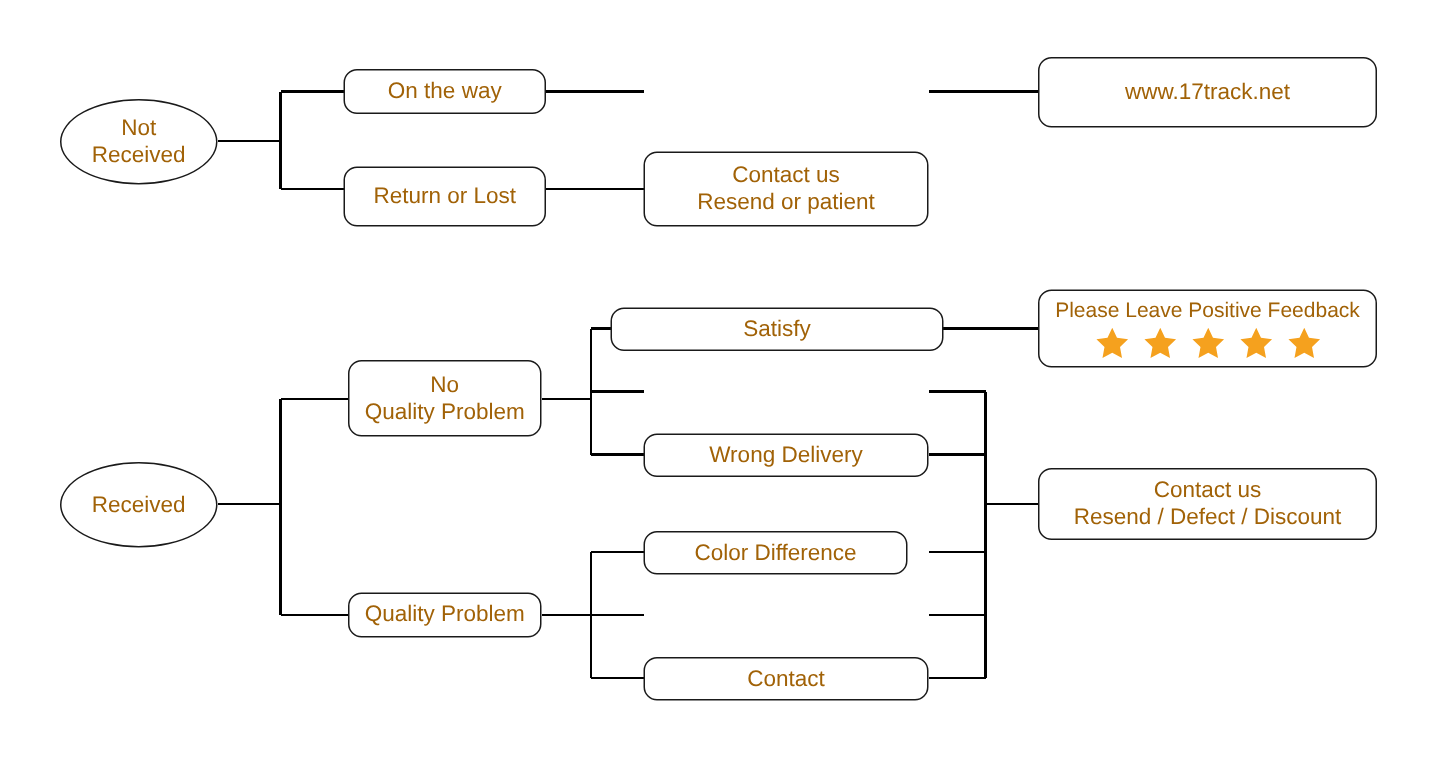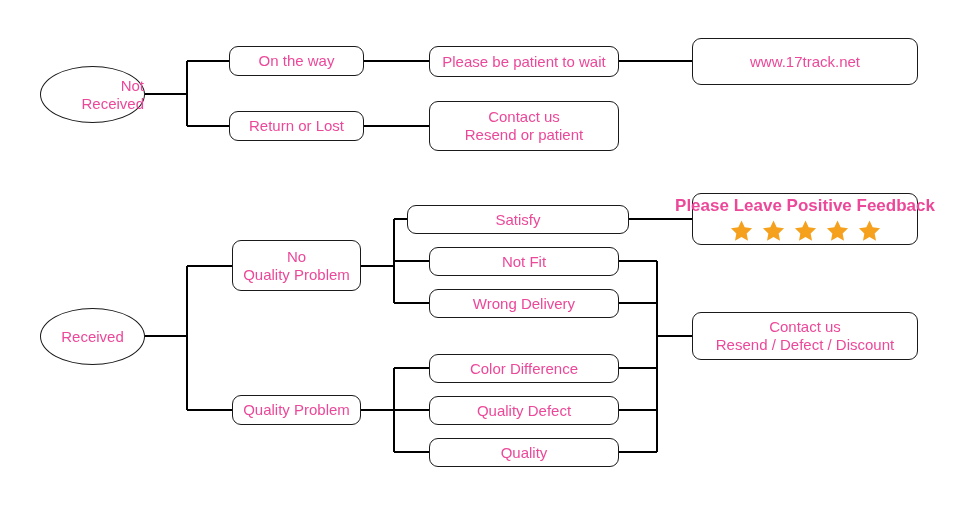--- a/index.html
+++ b/index.html
@@ -39,35 +39,35 @@
   .node {
     position: absolute;
     box-sizing: border-box;
     background: #ffffff;
     border: 1.3px solid #1a1a1a;
     display: flex;
     flex-direction: column;
     align-items: center;
     justify-content: center;
     text-align: center;
-    color: #ec4899;
+    color: #a16207;
     line-height: 1.18;
   }
   .node.rounded {
     border-radius: 9px;
   }
   .node.ellipse {
     border-radius: 50%;
   }
   .node .line {
     display: block;
     white-space: nowrap;
   }
   .t-15 { font-size: 15px; }
-  .t-13b { font-size: 17px; font-weight: 700; }
+  .t-13b { font-size: 14px; font-weight: 400; }
 
   
   .stars {
     display: flex;
     flex-direction: row;
     justify-content: center;
     align-items: center;
     gap: 9px;
     margin-top: 3px;
   }
@@ -123,36 +123,33 @@
     <line x1="619" y1="261" x2="657" y2="261"></line>
     <line x1="619" y1="303" x2="657" y2="303"></line>
     <line x1="619" y1="368" x2="657" y2="368"></line>
     <line x1="619" y1="410" x2="657" y2="410"></line>
     <line x1="619" y1="452" x2="657" y2="452"></line>
     <line x1="657" y1="261" x2="657" y2="452"></line>
 
     <line x1="657" y1="336" x2="692" y2="336"></line>
   </svg>
 
-  <div class="node ellipse t-15" style="left:40px; top:66px; width:105px; height:57px;align-items:flex-end;">
+  <div class="node ellipse t-15" style="left:40px; top:66px; width:105px; height:57px;">
     <span class="line">Not</span>
     <span class="line">Received</span>
   </div>
 
   <div class="node rounded t-15" style="left:229px; top:46px; width:135px; height:30px;">
     <span class="line">On the way</span>
   </div>
 
-  <div class="node rounded t-15" style="left:229px; top:111px; width:135px; height:30px;text-align:center;">
+  <div class="node rounded t-15" style="left:229px; top:111px; width:135px; height:40px;text-align:center;">
     <span class="line">Return or Lost</span>
   </div>
 
-  <div class="node rounded t-15" style="left:429px; top:46px; width:190px; height:31px;">
-    <span class="line">Please be patient to wait</span>
-  </div>
 
   <div class="node rounded t-15" style="left:429px; top:101px; width:190px; height:50px;">
     <span class="line">Contact us</span>
     <span class="line">Resend or patient</span>
   </div>
 
   <div class="node rounded t-15" style="left:692px; top:38px; width:226px; height:47px;">
     <span class="line">www.17track.net</span>
   </div>
 
@@ -166,38 +163,32 @@
   </div>
 
   <div class="node rounded t-15" style="left:232px; top:395px; width:129px; height:30px;">
     <span class="line">Quality Problem</span>
   </div>
 
   <div class="node rounded t-15" style="left:407px; top:205px; width:222px; height:29px;">
     <span class="line">Satisfy</span>
   </div>
 
-  <div class="node rounded t-15" style="left:429px; top:247px; width:190px; height:29px;">
-    <span class="line">Not Fit</span>
-  </div>
 
   <div class="node rounded t-15" style="left:429px; top:289px; width:190px; height:29px;">
     <span class="line">Wrong Delivery</span>
   </div>
 
-  <div class="node rounded t-15" style="left:429px; top:354px; width:190px; height:29px;">
+  <div class="node rounded t-15" style="left:429px; top:354px; width:176px; height:29px;">
     <span class="line">Color Difference</span>
   </div>
 
-  <div class="node rounded t-15" style="left:429px; top:396px; width:190px; height:29px;">
-    <span class="line">Quality Defect</span>
-  </div>
 
   <div class="node rounded t-15" style="left:429px; top:438px; width:190px; height:29px;">
-    <span class="line">Quality</span>
+    <span class="line">Contact</span>
   </div>
 
   <div class="node rounded" style="left:692px; top:193px; width:226px; height:52px;">
     <span class="line t-13b">Please Leave Positive Feedback</span>
     <div class="stars">
       <svg class="star" viewBox="0 0 24 24" xmlns="http://www.w3.org/2000/svg">
           <polygon fill="#F5A11E" points="12,1.6 15.3,8.6 23,9.6 17.4,15 18.8,22.6 12,18.9 5.2,22.6 6.6,15 1,9.6 8.7,8.6"></polygon>
         </svg>
       <svg class="star" viewBox="0 0 24 24" xmlns="http://www.w3.org/2000/svg">
           <polygon fill="#F5A11E" points="12,1.6 15.3,8.6 23,9.6 17.4,15 18.8,22.6 12,18.9 5.2,22.6 6.6,15 1,9.6 8.7,8.6"></polygon>

